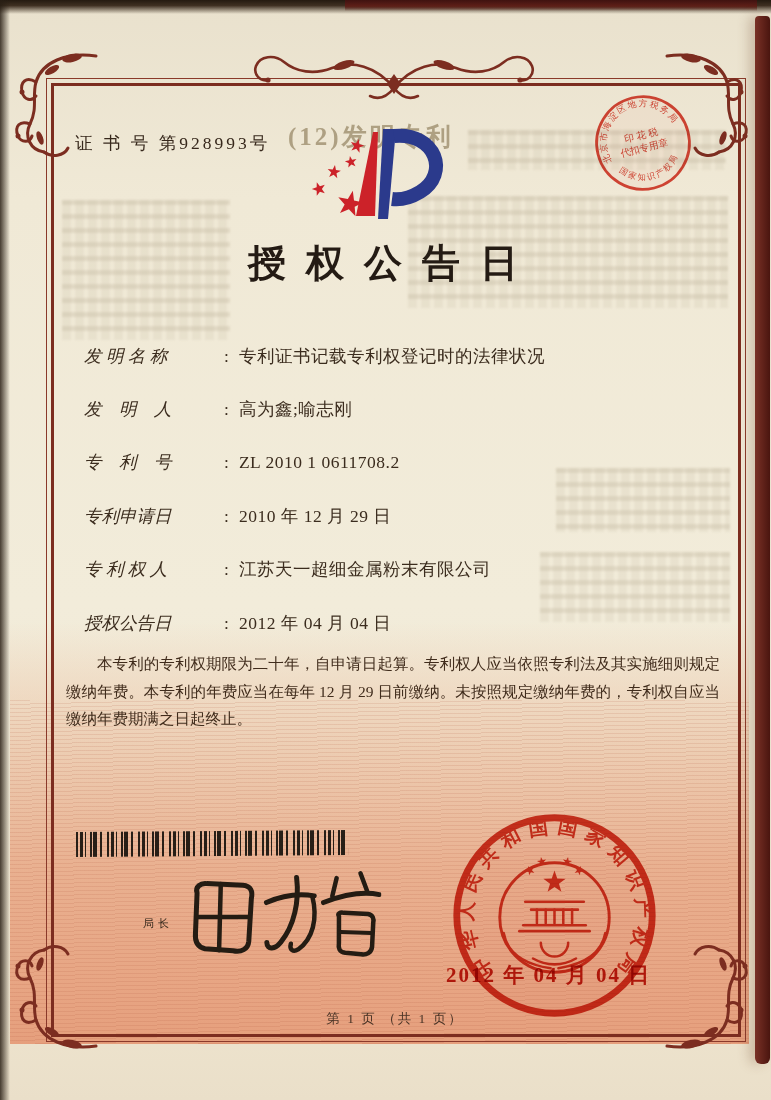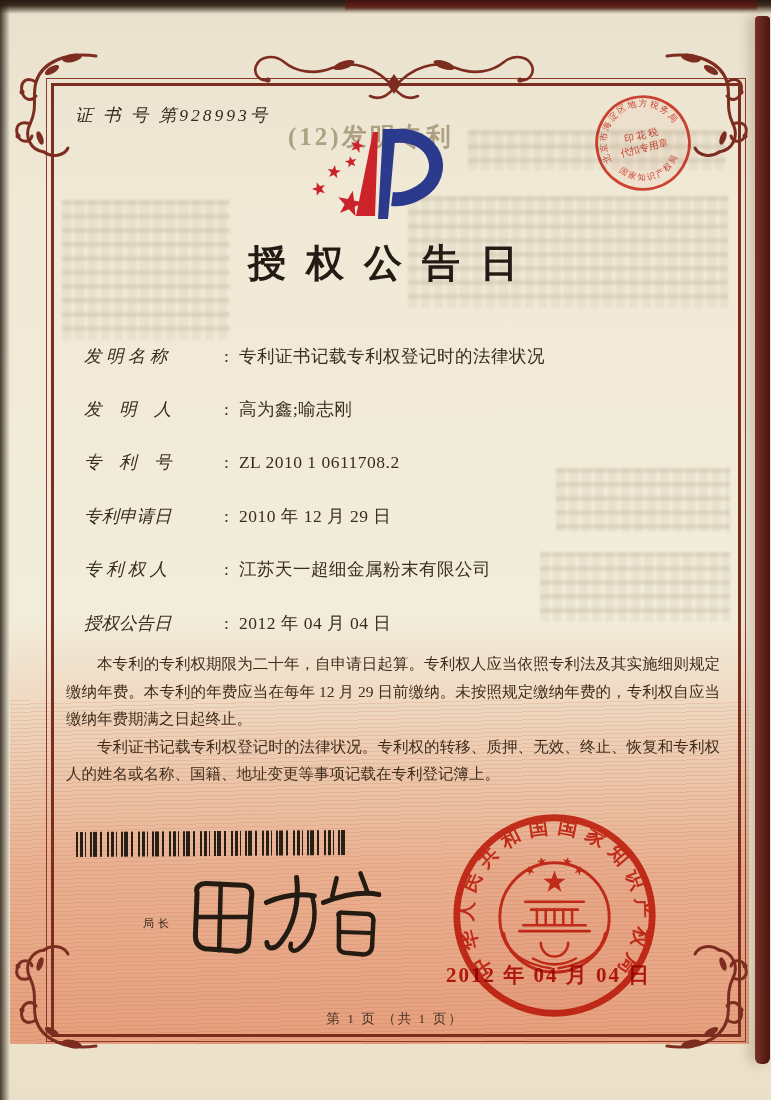--- a/index.html
+++ b/index.html
@@ -31,21 +31,21 @@
   
   .frame{left:46px;top:78px;width:698px;height:962px;border:1px solid #8a392a;}
   .frame::before{content:"";position:absolute;inset:4px;border:3px solid #7c2d20;}
   .orn{color:#7c2d20;}
   .orn.tl{left:12px;top:46px;}
   .orn.tr{right:20px;top:46px;transform:scaleX(-1);}
   .orn.bl{left:12px;top:936px;transform:scaleY(-1);}
   .orn.br{right:20px;top:936px;transform:scale(-1,-1);}
   .orn.tc{left:244px;top:48px;}
   
-  .cert-number{left:75px;top:103px;font-size:17.5px;letter-spacing:3px;color:#37281c;font-style:italic;}
+  .cert-number{left:75px;top:131px;font-size:17.5px;letter-spacing:3px;color:#37281c;}
   .logo{left:300px;top:126px;}
   .title{left:46px;top:238px;width:698px;text-align:center;font-size:38px;font-weight:bold;
     letter-spacing:20px;text-indent:20px;color:#241b14;transform:translateX(-12px);}
   .fields{left:84px;top:340px;width:640px;font-size:17.5px;color:#3b2c1e;}
   .frow{position:absolute;left:0;white-space:nowrap;}
   .flabel{display:inline-block;width:140px;font-style:italic;}
   .fcolon{margin-right:10px;}
   .fvalue{letter-spacing:.5px;}
   .paras{left:66px;top:650px;width:654px;font-size:15.5px;line-height:27.5px;
     text-align:justify;color:#402c1c;}
@@ -180,21 +180,20 @@
   <div class="frow" style="top:4px;"><span class="flabel">发 明 名 称</span><span class="fcolon">:</span><span class="fvalue">专利证书记载专利权登记时的法律状况</span></div>
   <div class="frow" style="top:57px;"><span class="flabel">发　明　人</span><span class="fcolon">:</span><span class="fvalue">高为鑫;喻志刚</span></div>
   <div class="frow" style="top:110px;"><span class="flabel">专　利　号</span><span class="fcolon">:</span><span class="fvalue">ZL 2010 1 0611708.2</span></div>
   <div class="frow" style="top:164px;"><span class="flabel">专利申请日</span><span class="fcolon">:</span><span class="fvalue">2010 年 12 月 29 日</span></div>
   <div class="frow" style="top:217px;"><span class="flabel">专 利 权 人</span><span class="fcolon">:</span><span class="fvalue">江苏天一超细金属粉末有限公司</span></div>
   <div class="frow" style="top:271px;"><span class="flabel">授权公告日</span><span class="fcolon">:</span><span class="fvalue">2012 年 04 月 04 日</span></div>
 </div>
 
 <div class="abs paras">
   <p>本专利的专利权期限为二十年，自申请日起算。专利权人应当依照专利法及其实施细则规定缴纳年费。本专利的年费应当在每年 12 月 29 日前缴纳。未按照规定缴纳年费的，专利权自应当缴纳年费期满之日起终止。</p>
-  <p>专利证书记载专利权登记时的法律状况。专利权的转移、质押、无效、终止、恢复和专利权人的姓名或名称、国籍、地址变更等事项记载在专利登记簿上。</p>
 </div>
 
 <div class="abs barcode"></div>
 
 <div class="abs signer-title">局长</div>
 <svg class="abs autograph" width="200" height="100" viewBox="0 0 200 100" aria-label="田力普">
   <g fill="none" stroke="#241c13" stroke-linecap="round" stroke-linejoin="round">
     <path stroke-width="5" d="M16,22 C14,16 20,12 26,13 L62,16 C70,17 72,22 70,30 L66,72 C65,80 58,83 50,81 L22,78 C14,76 12,70 13,62 Z"></path>
     <path stroke-width="4.5" d="M40,14 L36,80"></path>
     <path stroke-width="4.5" d="M15,46 L68,48"></path>

